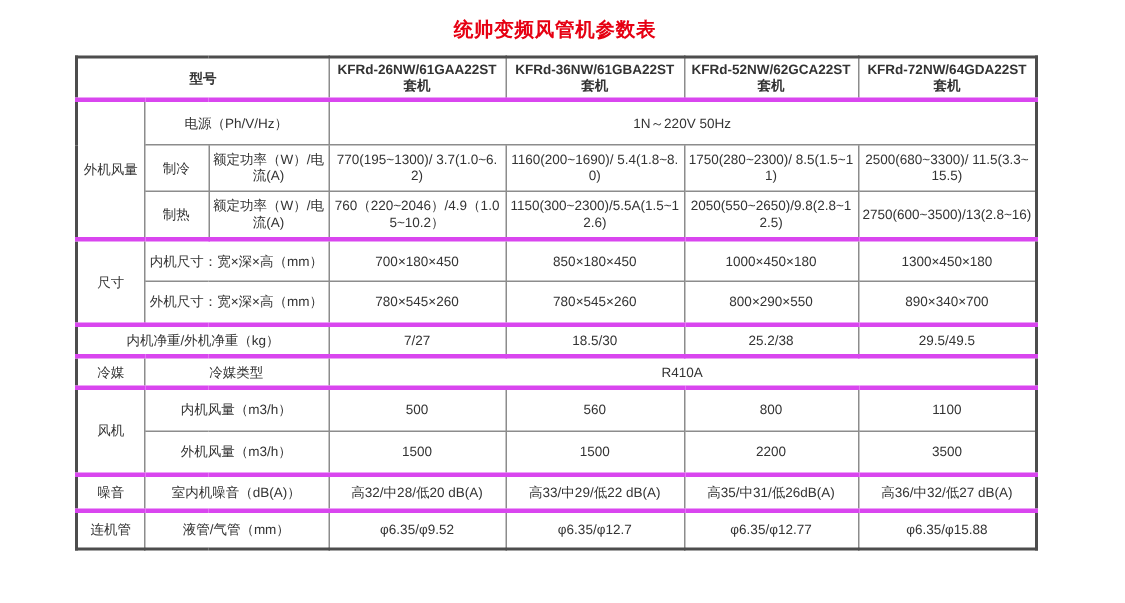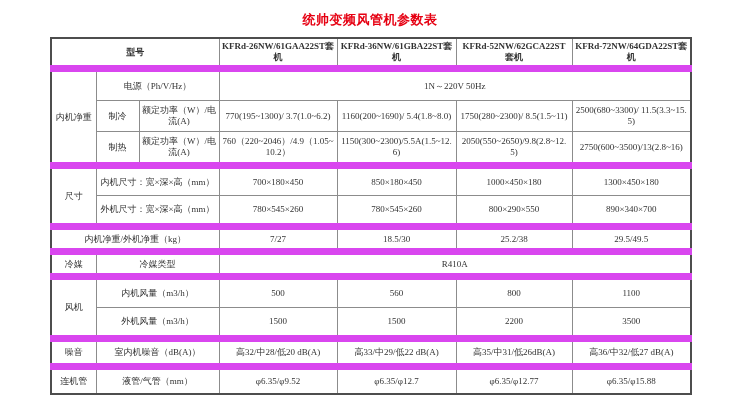--- a/index.html
+++ b/index.html
@@ -2,21 +2,21 @@
 <html><head>
 <meta charset="utf-8">
 <style>
   html, body { margin: 0; padding: 0; background: #ffffff; }
   body {
     width: 750px; height: 402px;
     font-family: "Liberation Sans", "DejaVu Sans", sans-serif;
     color: #333333;
     overflow: hidden;
   }
-  .page { position: relative; width: 750px; height: 300px; font-family: Liberation Serif, serif; }
+  .page { position: relative; width: 750px; height: 300px; }
   .content { width: 640px; margin-left: 50px; }
   .title {
     padding-top: 12px;
     text-align: center;
     color: #e60012;
     font-weight: bold;
     font-size: 13px;
     line-height: 16px;
     margin-bottom: 9px;
     letter-spacing: 0.5px;
@@ -31,21 +31,21 @@
     border: 1px solid #8c8c8c;
     text-align: center;
     vertical-align: middle;
     font-size: 9px;
     line-height: 11px;
     padding: 1px 2px;
     word-break: break-all;
     color: #333333;
   }
   tr.model-row td { font-weight: bold; font-size: 9px; }
-  tr.section-start td { border-top: 7px solid #d946ef; }
+  tr.section-start td { border-top: 3px solid #d946ef; }
   .r1 td  { height: 24px; }
   .r2 td  { height: 26px; }
   .r3 td  { height: 28px; }
   .r4 td  { height: 28px; }
   .r5 td  { height: 24px; }
   .r6 td  { height: 25px; }
   .r7 td  { height: 16px; }
   .r8 td  { height: 16px; }
   .r9 td  { height: 25px; }
   .r10 td { height: 25px; }
@@ -72,21 +72,21 @@
       <tbody>
         <tr class="r1 model-row">
           <td colspan="3">型号</td>
           <td>KFRd-26NW/61GAA22ST套机</td>
           <td>KFRd-36NW/61GBA22ST套机</td>
           <td>KFRd-52NW/62GCA22ST套机</td>
           <td>KFRd-72NW/64GDA22ST套机</td>
         </tr>
 
         <tr class="r2 section-start">
-          <td rowspan="3">内机净重</td>
+          <td rowspan="3">外机风量</td>
           <td colspan="2">电源（Ph/V/Hz）</td>
           <td colspan="4">1N～220V 50Hz</td>
         </tr>
 
         <tr class="r3">
           <td>制冷</td>
           <td>额定功率（W）/电流(A)</td>
           <td>770(195~1300)/ 3.7(1.0~6.2)</td>
           <td>1160(200~1690)/ 5.4(1.8~8.0)</td>
           <td>1750(280~2300)/ 8.5(1.5~11)</td>

